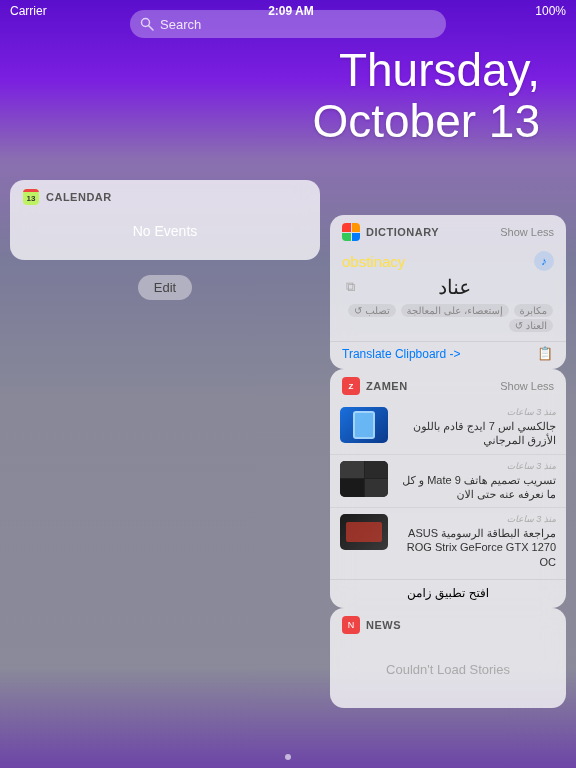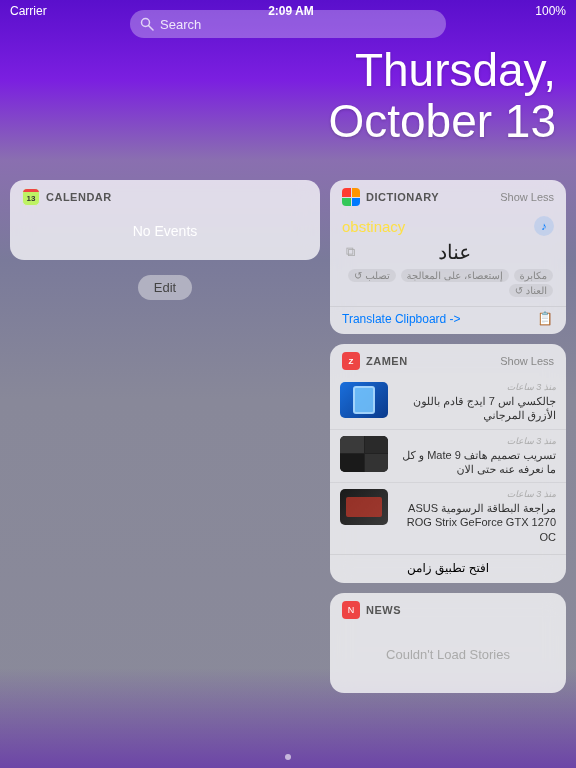--- a/index.html
+++ b/index.html
@@ -74,21 +74,21 @@
     }
     .search-text {
       color: rgba(255,255,255,0.85);
       font-size: 13px;
     }
 
     
     .date-display {
       position: absolute;
       top: 45px;
-      right: 20px;
+      right: 36px;
       text-align: right;
       z-index: 5;
       margin-left: 24px;
     }
     .date-display .date-text {
       font-size: 46px;
       color: white;
       font-weight: 300;
       line-height: 1.1;
       text-shadow: 0 1px 3px rgba(0,0,0,0.2);
@@ -113,21 +113,22 @@
       display: flex;
       flex-direction: column;
       gap: 10px;
     }
 
     
     .right-col {
       flex: 1;
       display: flex;
       flex-direction: column;
-      gap: 10px;
+      gap: 0;
+      margin-top: 35px;
     }
 
     
     .widget {
       background: rgba(255,255,255,0.75);
       border-radius: 14px;
       overflow: hidden;
       backdrop-filter: blur(10px);
     }
 

